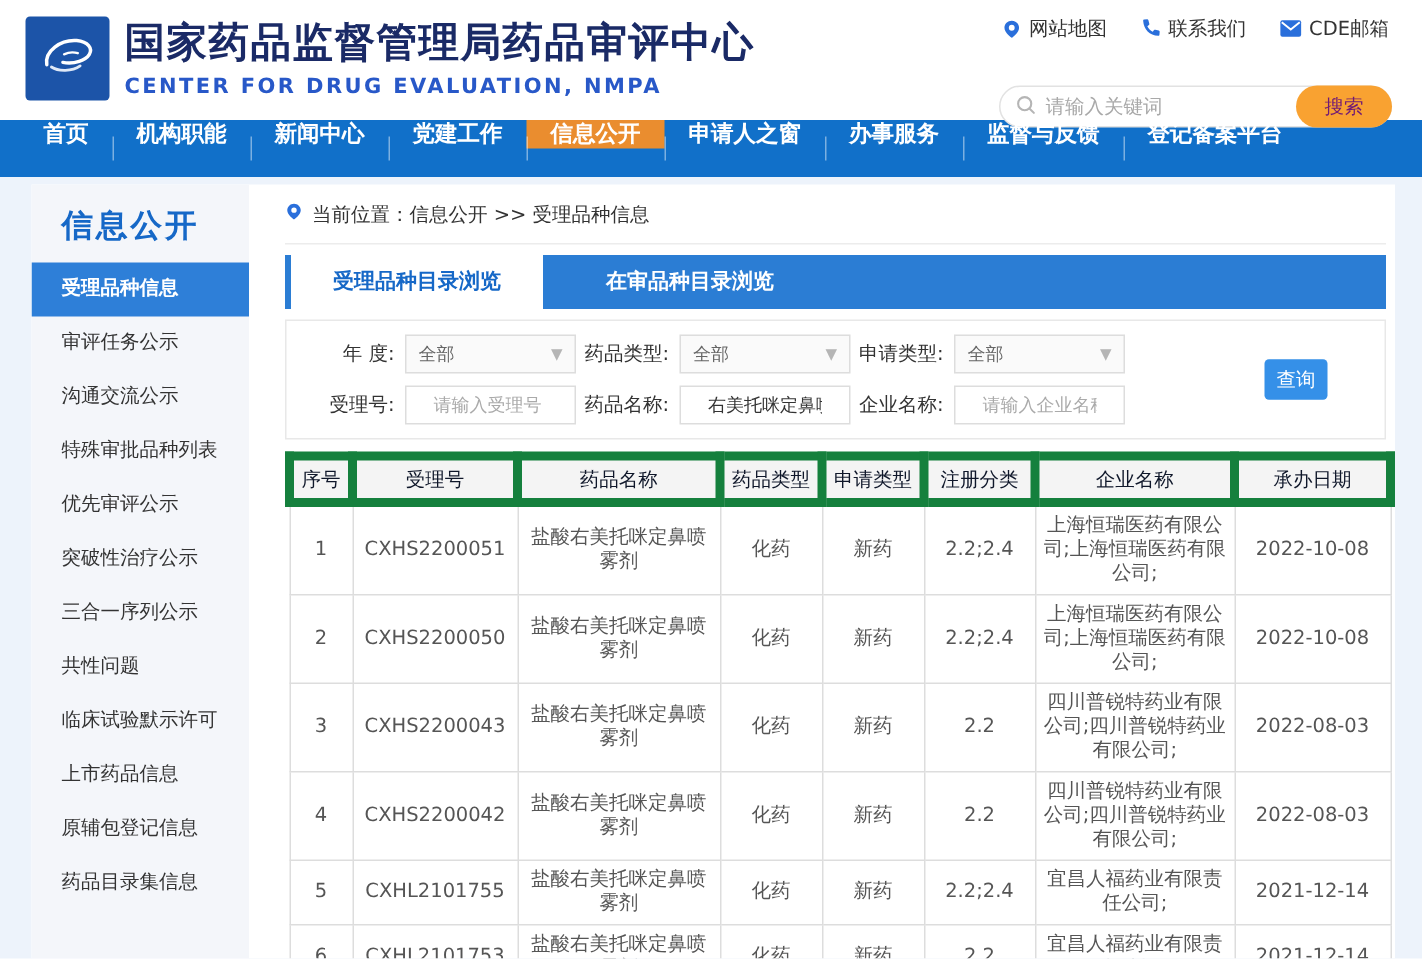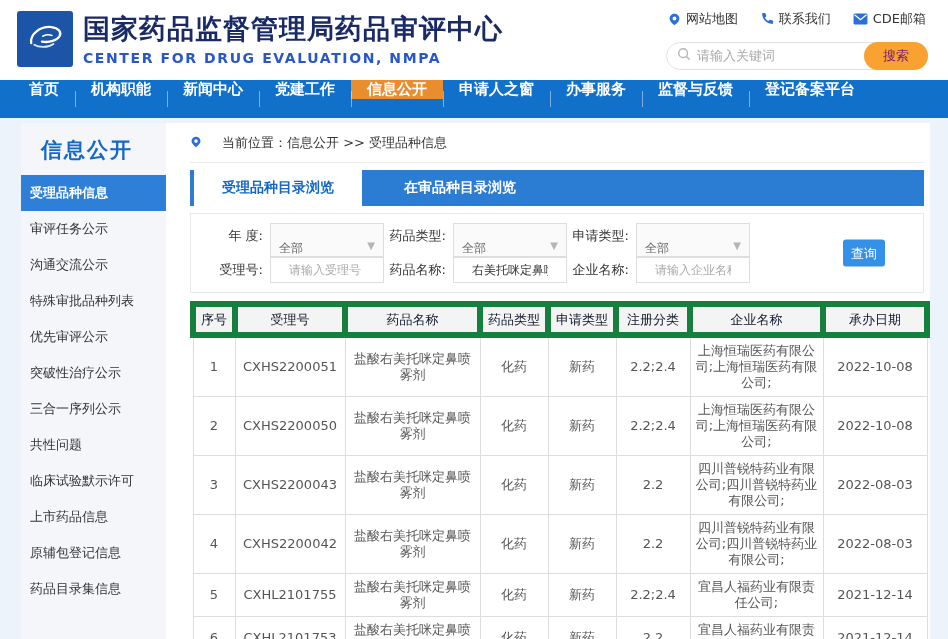--- a/index.html
+++ b/index.html
@@ -9,57 +9,57 @@
   
   .top-header { height:80px; background:#fff; display:flex; align-items:flex-start; padding:10px 18px 0 17px; position:relative; }
   .logo-box { width:56px; height:56px; background:#1c54a8; border-radius:3px; display:flex; align-items:center; justify-content:center; margin-top:1px; }
   .title-block { margin-left:10px; padding-top:2px; }
   .site-title { font-size:27px; font-weight:bold; color:#1a2a66; letter-spacing:1px; line-height:34px; white-space:nowrap; }
   .site-subtitle { font-size:14px; font-weight:bold; color:#2858c8; letter-spacing:1.6px; margin-top:4px; white-space:nowrap; }
   .header-right { position:absolute; right:20px; top:10px; width:262px; }
   .quick-links { display:flex; justify-content:space-between; align-items:center; padding:0 2px;text-align:center; }
   .quick-link { display:flex; align-items:center; gap:5px; font-size:13px; color:#333; cursor:pointer; }
   .quick-link svg { display:block; }
-  .search-row { margin-top:14px; position:relative; height:28px;font-family:Liberation Serif, serif; }
+  .search-row { margin-top:29px; position:relative; height:28px; }
   .search-pill { width:100%; height:28px; border:1px solid #e2e2e2; border-radius:14px; background:#fff; display:flex; align-items:center; padding:0 70px 0 10px; }
   .search-pill input { border:0; outline:none; flex:1; font-size:13px; color:#333; font-family:inherit; background:transparent; }
   .search-pill input::placeholder { color:#a9a9a9; }
   .search-btn { position:absolute; right:0; top:0; width:64px; height:28px; border:0; border-radius:14px; background:#f9a231; color:#701a75; font-size:13px; font-family:inherit; cursor:pointer; }
 
   
   .main-nav { height:38px; background:#1170c9; display:flex; align-items:flex-start; padding-left:13px; list-style:none; }
   .nav-item { display:flex; align-items:center; padding:0 16px; color:#fff; font-size:15px; font-weight:bold; cursor:pointer; position:relative; white-space:nowrap; }
   .nav-item + .nav-item::before { content:""; position:absolute; left:0; top:11px; height:16px; width:1px; background:rgba(255,255,255,.45); }
   .nav-item.active { background:#ea8d2f; }
 
   
   .container { margin:5px 18px 0 21px; width:909px; height:516px; background:#fff; display:flex; overflow:hidden; }
 
   
   .sidebar { width:145px; background:#f4f6fa; padding-top:14px; flex-shrink:0; }
   .sidebar-title { font-size:21px; font-weight:bold; color:#1668c7; line-height:26px; padding-left:20px; margin-bottom:12px; letter-spacing:2px; }
-  .side-item { height:36px; line-height:36px; padding-left:9px; font-size:13px; color:#333; cursor:pointer; white-space:nowrap; overflow:hidden; }
+  .side-item { height:36px; line-height:36px; padding-left:20px; font-size:13px; color:#333; cursor:pointer; white-space:nowrap; overflow:hidden; }
   .side-item.active { background:#2e7fd8; color:#fff; font-weight:bold; }
 
   
   .main { flex:1; padding:9px 6px 0 24px; position:relative; min-width:0; }
-  .breadcrumb { display:flex; align-items:center; gap:20px; font-size:13px; color:#333; height:22px; }
+  .breadcrumb { display:flex; align-items:center; gap:6px; font-size:13px; color:#333; height:22px; }
   .bc-divider { border-bottom:1px solid #ececec; margin-top:8px; }
   .tabs { margin-top:7px; height:36px; background:#2b7dd4; display:flex; align-items:stretch; padding-left:4px; }
   .tab { display:flex; align-items:center; justify-content:center; font-size:14px; font-weight:bold; color:#fff; cursor:pointer; padding:0 28px; white-space:nowrap; }
   .tab.active { background:#fff; color:#1668c7; width:168px; padding:0; }
   .tab:not(.active) { margin-left:14px; }
 
   
   .filter-box { margin-top:7px; border:1px solid #e8e8e8; padding:9px 10px; position:relative; }
   .filter-row { display:flex; align-items:center; height:26px; }
   .filter-row + .filter-row { margin-top:8px; }
   .f-label { font-size:13px; color:#333; width:62px; text-align:right; margin-right:7px; white-space:nowrap; flex-shrink:0; }
   .f-field { width:114px; height:26px; flex-shrink:0; }
-  .select-box { width:100%; height:100%; border:1px solid #ddd; background:#fafafa; display:flex; align-items:flex-start; justify-content:space-between; padding:16px 8px; font-size:12px; color:#666; cursor:pointer; }
+  .select-box { width:100%; height:100%; border:1px solid #ddd; background:#fafafa; display:flex; align-items:center; justify-content:space-between; padding:4px 8px; font-size:12px; color:#666; cursor:pointer; }
   .select-arrow { color:#b5b5b5; font-size:10px; }
   .f-field input { width:100%; height:100%; border:1px solid #ddd; background:#fff; padding:0 18px; font-size:12px; color:#333; font-family:inherit; outline:none; }
   .f-field input::placeholder { color:#aaa; }
   .query-btn { position:absolute; right:38px; top:50%; transform:translateY(-50%); width:42px; height:27px; border:0; border-radius:3px; background:#3590e8; color:#fff; font-size:13px; font-family:inherit; cursor:pointer; }
 
   
   .result-table { margin-top:8px; width:734px; border-collapse:collapse; table-layout:fixed; }
   .result-table th { background:#f4f4f4; font-size:13px; font-weight:normal; color:#0f172a; height:31px; border:6px solid #15803d; text-align:center; }
   .result-table td { font-size:13px; color:#555; border:1px solid #ddd; text-align:center; padding:5px 3px; line-height:16px; word-break:break-all; }
 </style>

